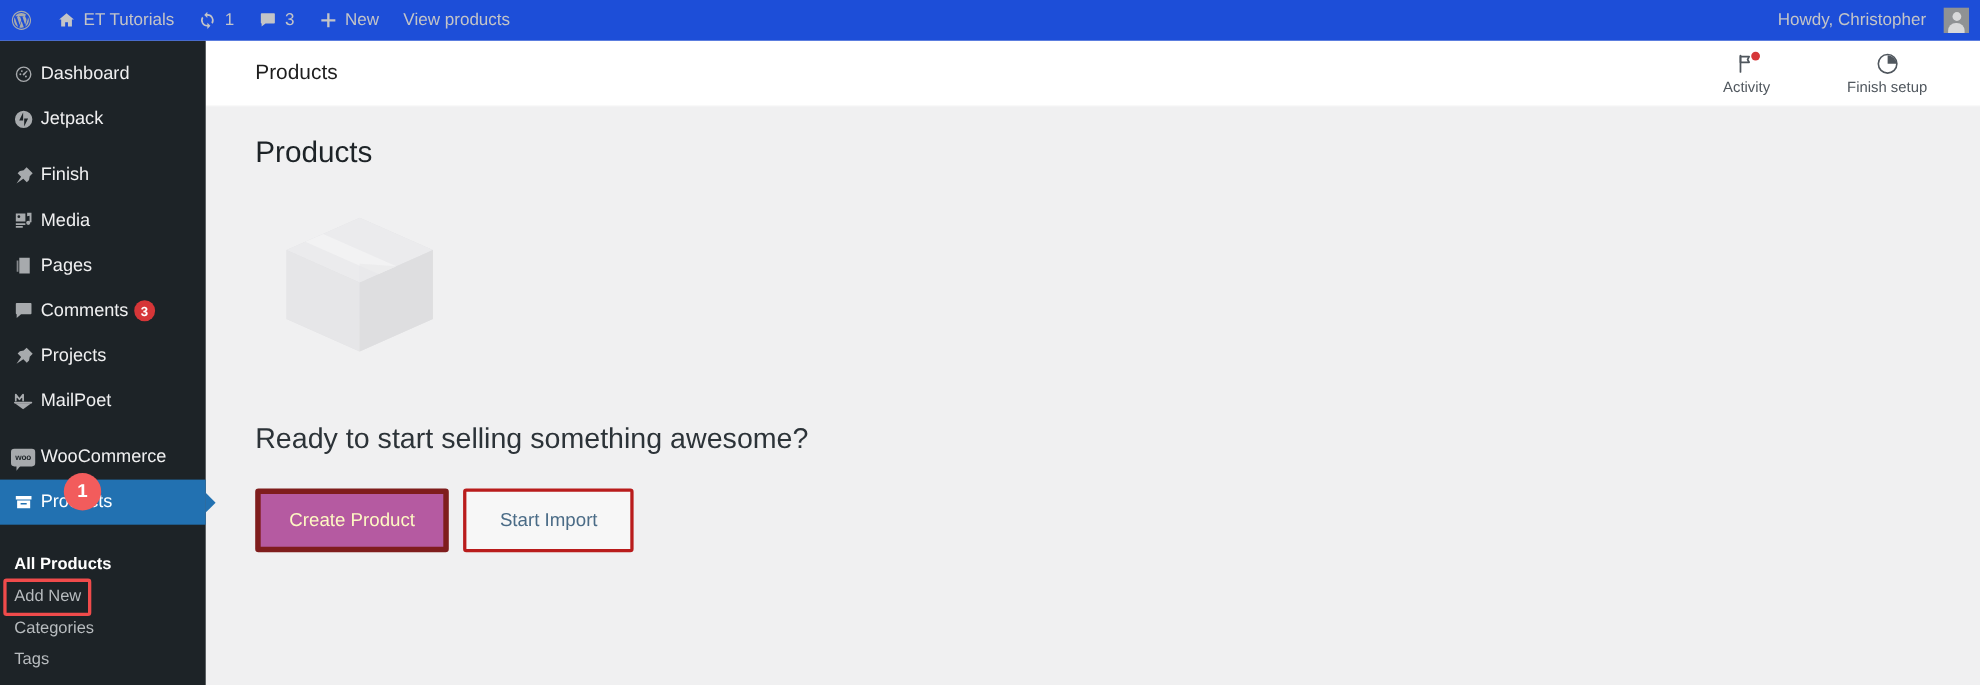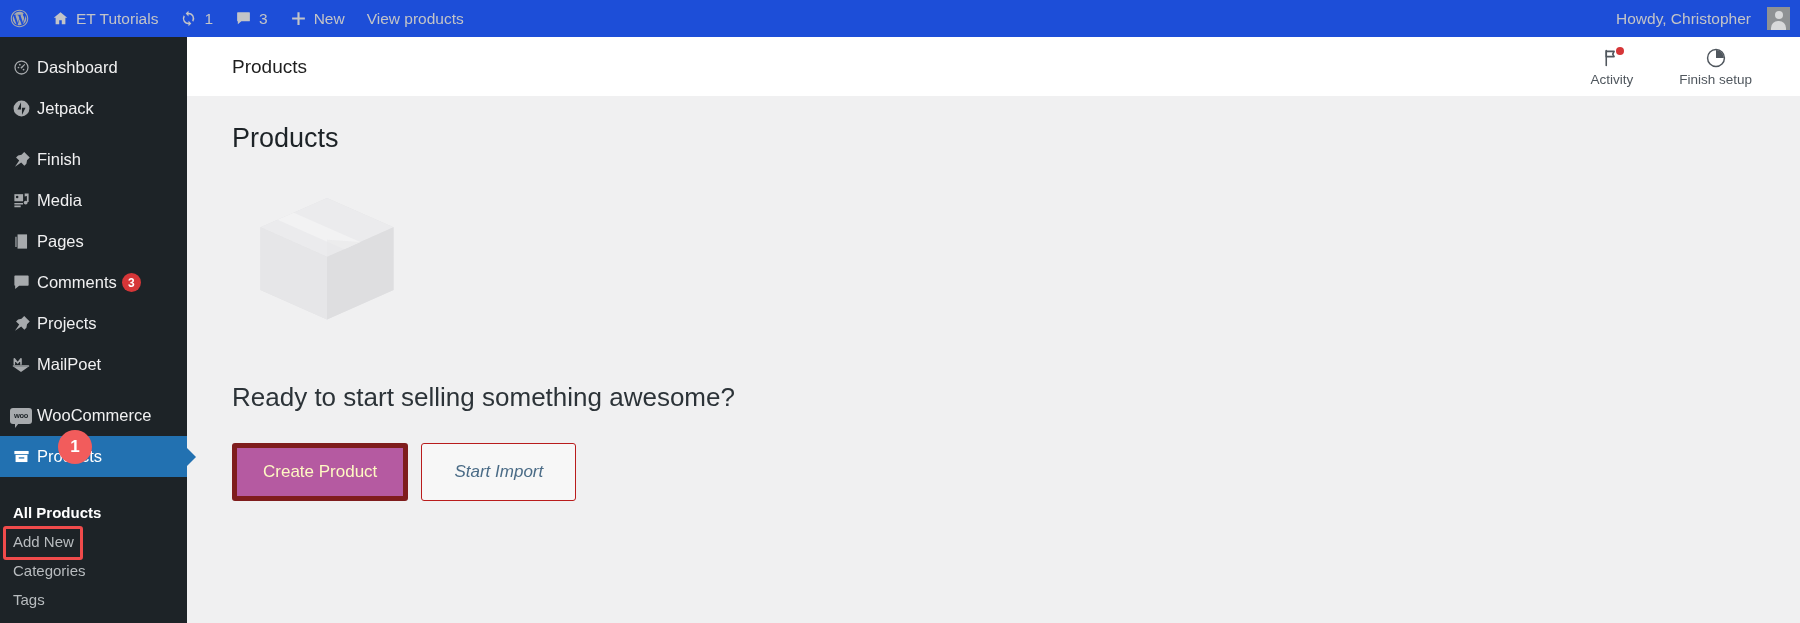--- a/index.html
+++ b/index.html
@@ -213,21 +213,21 @@
   }
   #wc-header-title {
     font-size: 19px;
     color: #1e1e1e;
     font-weight: normal;
   }
   .hdr-spacer { flex: 1; }
   #wc-header-right {
     display: flex;
     align-items: flex-end;
-    gap: 46px;
+    gap: 70px;
     padding-right: 22px;
     margin-left: 21px;
   }
   .hdr-btn {
     display: flex;
     flex-direction: column;
     align-items: center;
     gap: 3px;
     color: #50575e;
     font-size: 13.5px;
@@ -275,23 +275,22 @@
     font-family: "Liberation Sans", sans-serif;
     cursor: pointer;
   }
   #create-product-button {
     background: #b55aa1;
     border: 5px solid #7f1d1d;
     color: #fef9c3;
   }
   #start-import-button {
     background: #f7f7f7;
-    border: 1px solid #b91c1c;
+    border: 3px solid #b91c1c;
     color: #4a6b86;
-    font-style: italic;
   }
 </style>
 </head>
 <body>
 
 <div id="adminbar">
 
   <div class="ab-item">
     <span class="ab-icon">
       <svg width="21" height="21" viewBox="0 0 24 24" fill="#a7aaad">

